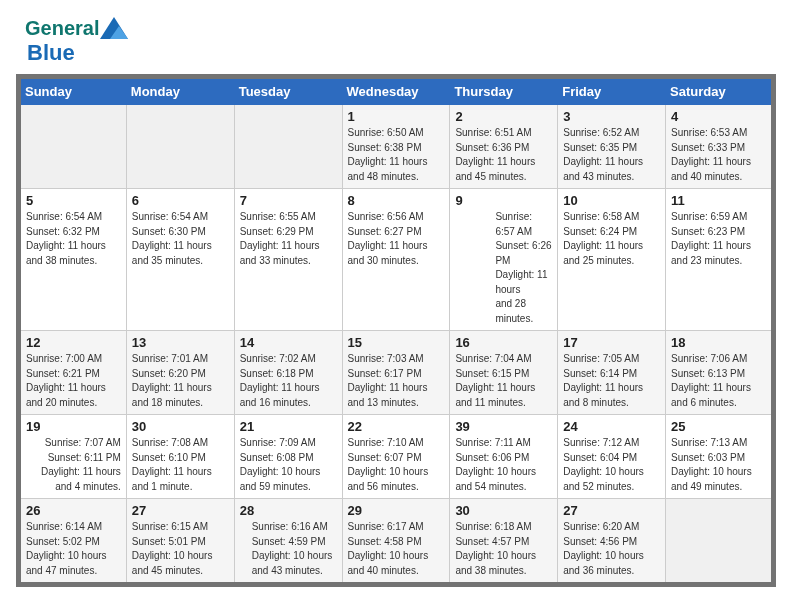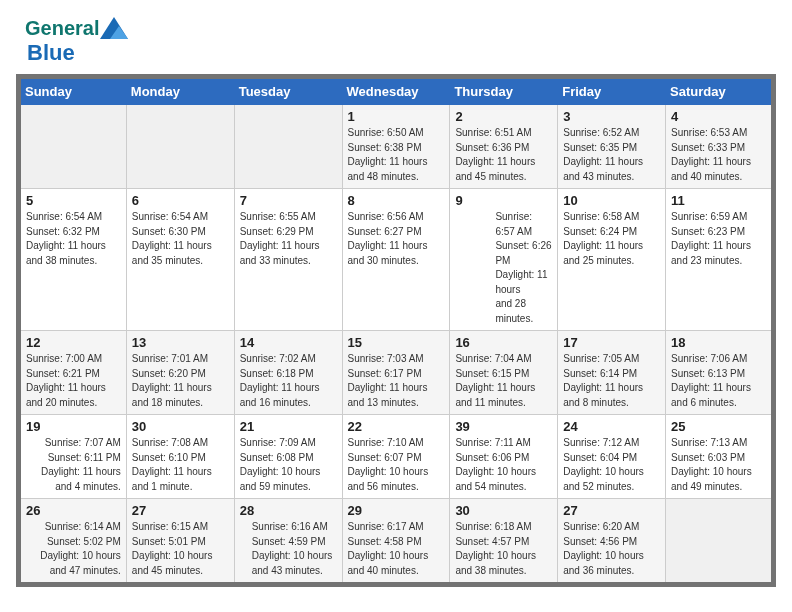--- a/index.html
+++ b/index.html
@@ -296,21 +296,21 @@
           <span class="day-num">25</span>
           <div class="day-info" style="white-space: pre-line;">Sunrise: 7:13 AM
 Sunset: 6:03 PM
 Daylight: 10 hours
 and 49 minutes.</div>
         </td>
       </tr>
       <tr class="row-even">
         <td>
           <span class="day-num">26</span>
-          <div class="day-info" style="white-space: pre-line; text-align: right;">Sunrise: 6:14 AM
+          <div class="day-info" style="white-space: pre-line;">Sunrise: 6:14 AM
 Sunset: 5:02 PM
 Daylight: 10 hours
 and 47 minutes.</div>
         </td>
         <td>
           <span class="day-num">27</span>
           <div class="day-info" style="white-space: pre-line;">Sunrise: 6:15 AM
 Sunset: 5:01 PM
 Daylight: 10 hours
 and 45 minutes.</div>

